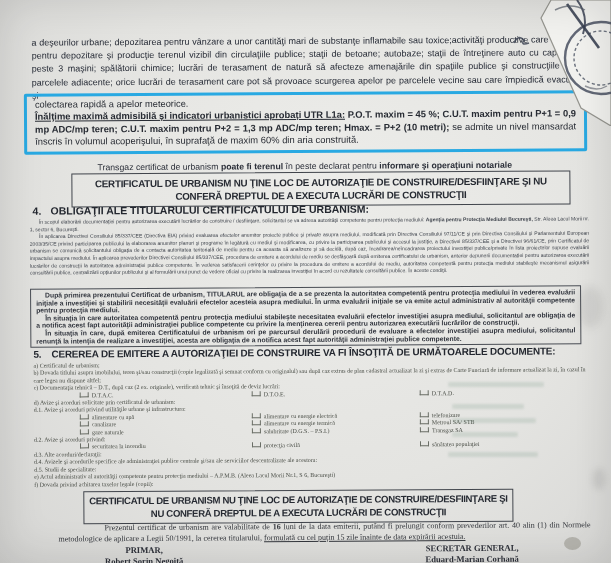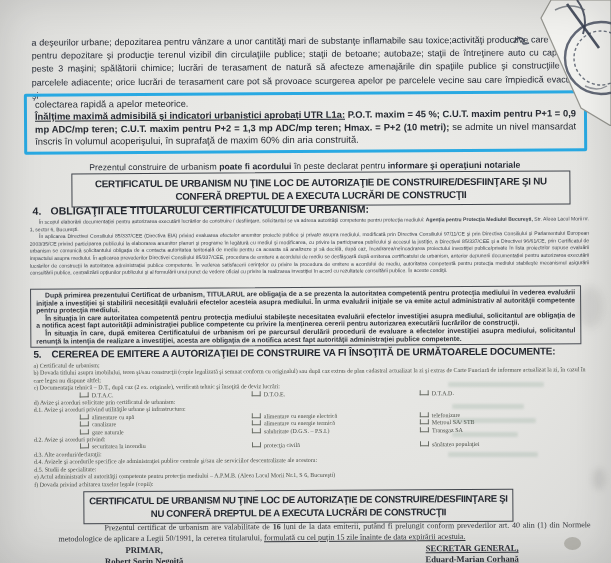--- a/index.html
+++ b/index.html
@@ -37,21 +37,21 @@
   .cbrow{display:flex;padding-left:46px;}
   .cbrow .c1{width:172px;}
   .cbrow .c2{width:168px;}
   .cbrow .c3{flex:1;}
   .cb{display:inline-block;width:7px;height:4px;border:1px solid #6a6e66;border-top:none;margin-right:3px;}
   .validity{position:absolute;left:57px;top:522px;width:532px;margin:0;font-family:"Liberation Serif", serif;
     font-size:8px;line-height:10.6px;text-align:justify;text-indent:46px;color:#33363c;}
   .sig{position:absolute;top:544px;text-align:center;font-family:"Liberation Serif", serif;
     font-size:8.6px;line-height:10.5px;font-weight:bold;color:#2e313a;}
   .sig-left{left:85px;width:115px;}
-  .sig-right{left:403px;width:135px;text-decoration:underline;}
+  .sig-right{left:403px;width:135px;}
   .corner{position:absolute;right:0;top:0;}
   .penmark{position:absolute;left:512px;top:32px;}
   .blob{position:absolute;border-radius:50%;pointer-events:none;}
   .blob1{left:577px;top:286px;width:26px;height:42px;background:rgba(60,60,60,.10);filter:blur(4px);}
   .blob2{left:564px;top:537px;width:17px;height:13px;background:rgba(150,147,138,.55);filter:blur(.6px);}
   .blob3{left:592px;top:468px;width:14px;height:22px;background:rgba(80,80,80,.12);filter:blur(3px);}
   .bleed{position:absolute;background:rgba(115,150,130,.20);filter:blur(1.2px);pointer-events:none;border-radius:2px;}
 </style>
 </head>
 <body>
@@ -59,21 +59,21 @@
 <div class="page">
   <div class="content">
 
     <p class="intro">a deşeurilor urbane; depozitarea pentru vânzare a unor cantităţi mari de substanţe inflamabile sau toxice;activităţi productive care utilizează pentru depozitare şi producţie terenul vizibil din circulaţiile publice; staţii de betoane; autobaze; staţii de întreţinere auto cu capacitatea peste 3 maşini; spălătorii chimice; lucrări de terasament de natură să afecteze amenajările din spaţiile publice şi construcţiile de pe parcelele adiacente; orice lucrări de terasament care pot să provoace scurgerea apelor pe parcelele vecine sau care împiedică evacuarea şi</p>
 
     <div class="hl-box">
       <div class="lead">colectarea rapidă a apelor meteorice.</div>
       <div class="flow"><span class="b u">Înălţime maximă admisibilă şi indicatori urbanistici aprobaţi UTR L1a:</span><span class="b"> P.O.T. maxim = 45 %; C.U.T. maxim pentru P+1 = 0,9 mp ADC/mp teren; C.U.T. maxim pentru P+2 = 1,3 mp ADC/mp teren; Hmax. = P+2 (10 metri);</span><span> se admite un nivel mansardat înscris în volumul acoperişului, în suprafaţă de maxim 60% din aria construită.</span></div>
     </div>
 
-    <p class="notice-line"><span>Prezentul construire de urbanism </span><span class="b">poate fi acordului</span><span> în peste declarat pentru </span><span class="b">informare şi operaţiuni notariale</span></p>
+    <p class="notice-line"><span>Transgaz certificat de urbanism </span><span class="b">poate fi terenul</span><span> în peste declarat pentru </span><span class="b">informare şi operaţiuni notariale</span></p>
 
     <div class="disc-box disc1">
       <div class="ln">CERTIFICATUL DE URBANISM NU ŢINE LOC DE AUTORIZAŢIE DE CONSTRUIRE/DESFIINŢARE ŞI NU</div>
       <div class="ln">CONFERĂ DREPTUL DE A EXECUTA LUCRĂRI DE CONSTRUCŢII</div>
     </div>
 
     <div class="sec-h sec4-h"><span class="num">4.</span><span>OBLIGAŢII ALE TITULARULUI CERTIFICATULUI DE URBANISM:</span></div>
 
     <div class="sec4-body">
       <p><span>În scopul elaborării documentaţiei pentru autorizarea executării lucrărilor de construire / desfiinţare, solicitantul se va adresa autorităţii competente pentru protecţia mediului: </span><span class="b">Agenţia pentru Protecţia Mediului Bucureşti,</span><span> Str. Aleea Lacul Morii nr. 1, sector 6, Bucureşti.</span></p>

